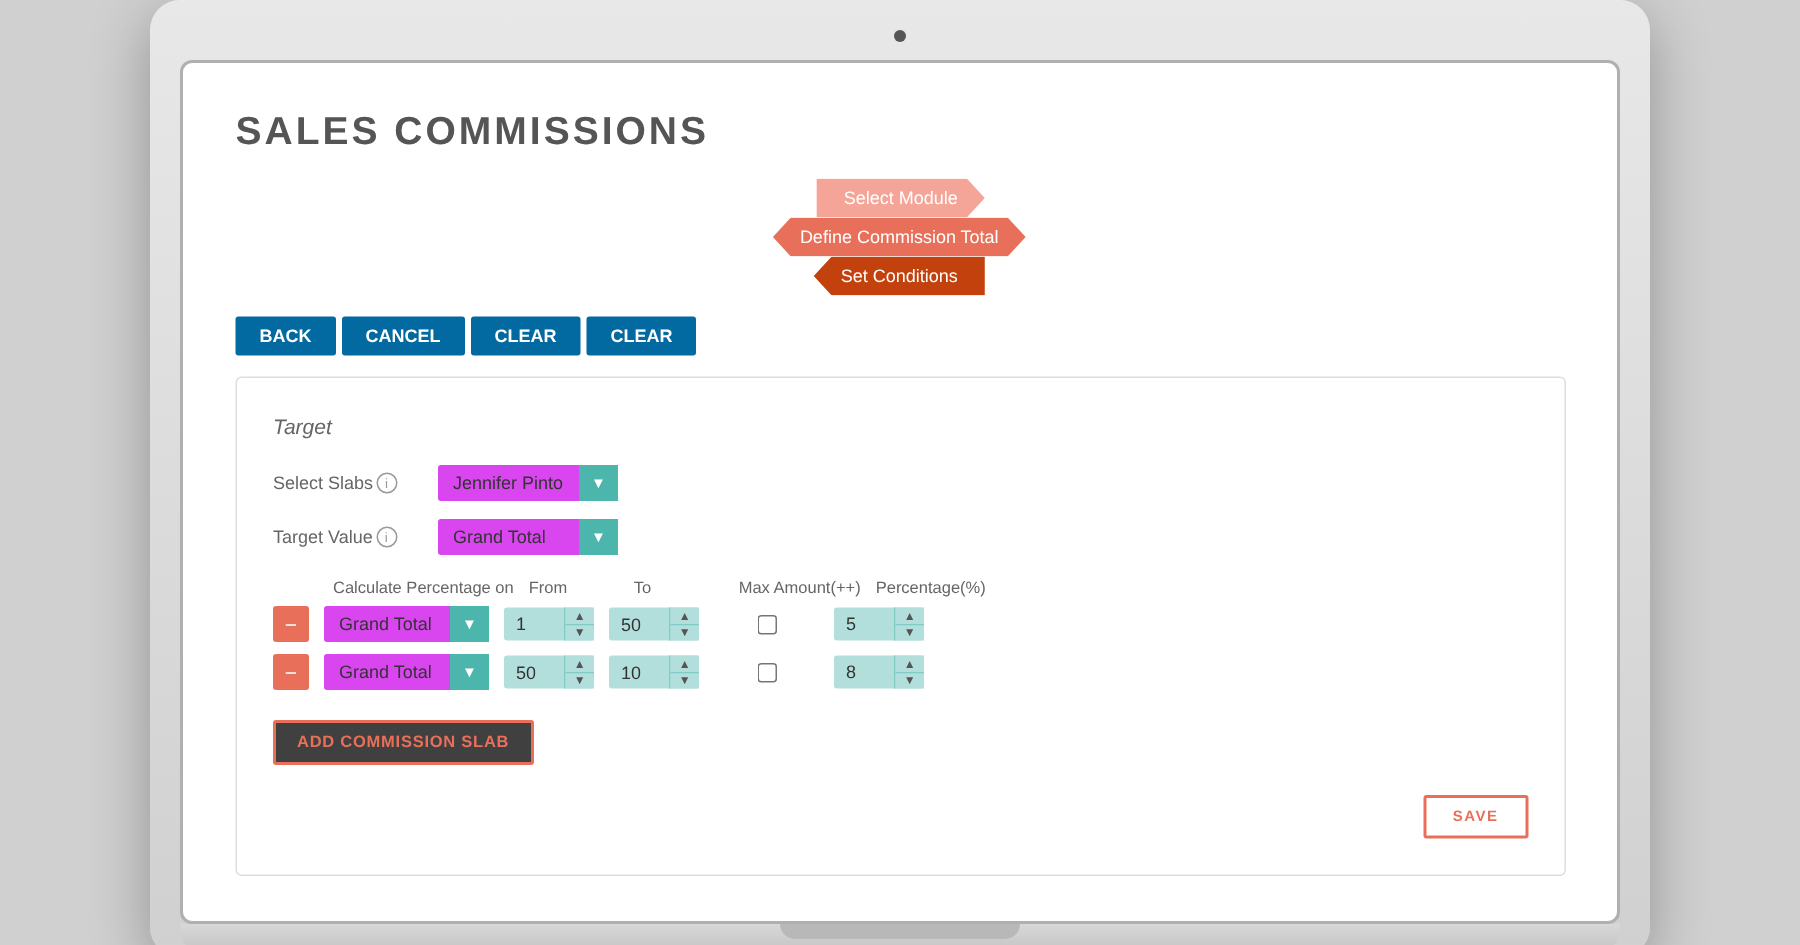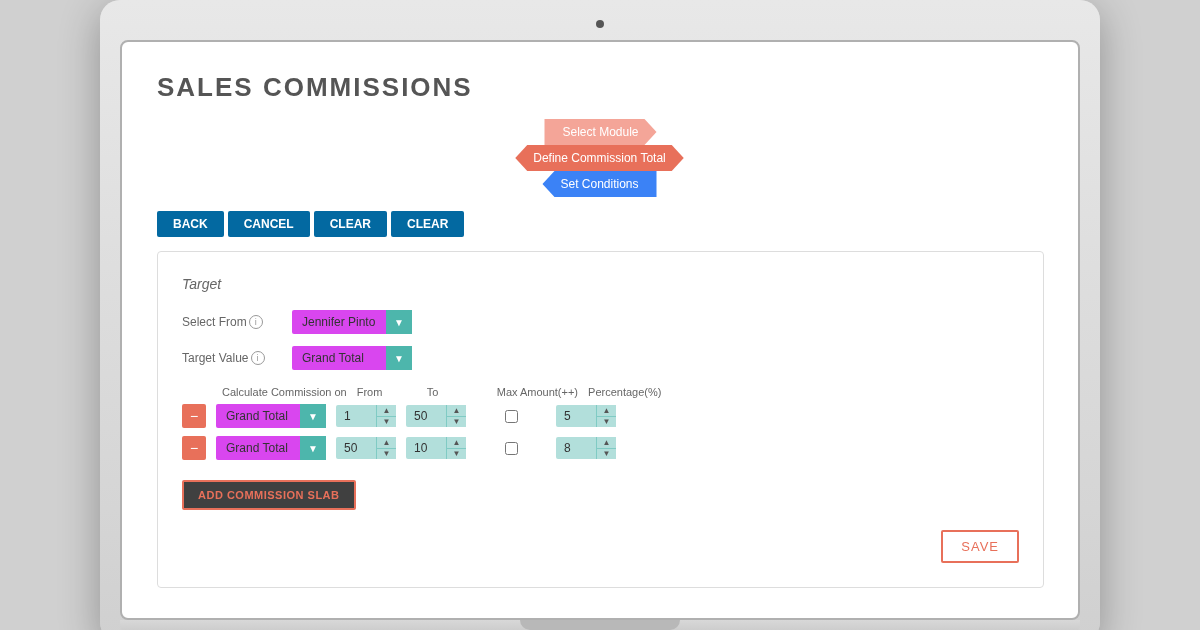--- a/index.html
+++ b/index.html
@@ -295,22 +295,22 @@
       display: flex;
       justify-content: flex-end;
       margin-top: 20px;
     }
 
     .save-btn {
       background: #fff;
       color: #e8705a;
       border: 2px solid #e8705a;
       padding: 7px 18px;
-      font-size: 13px;
-      font-weight: normal;
+      font-size: 10px;
+      font-weight: bold;
       cursor: pointer;
       letter-spacing: 1px;
       border-radius: 2px;
     }
 
     .info-icon {
       display: inline-flex;
       align-items: center;
       justify-content: center;
       width: 14px;
@@ -334,38 +334,38 @@
 
     <div class="page-title">SALES COMMISSIONS</div>
 
     <div class="stepper">
       <div class="step step-start inactive" style="clip-path: polygon(0 0, calc(100% - 12px) 0, 100% 50%, calc(100% - 12px) 100%, 0 100%);">
         <span>Select Module</span>
       </div>
       <div class="step step-middle active" style="clip-path: polygon(12px 0, calc(100% - 12px) 0, 100% 50%, calc(100% - 12px) 100%, 12px 100%, 0 50%); margin-left: -2px; background:#e8705a;">
         <span>Define Commission Total</span>
       </div>
-      <div class="step step-end inactive" style="clip-path: polygon(12px 0, 100% 0, 100% 100%, 12px 100%, 0 50%); margin-left: -2px; background:#3b82f6;">
+      <div class="step step-end inactive" style="clip-path: polygon(12px 0, 100% 0, 100% 100%, 12px 100%, 0 50%); margin-left: -2px; background:#c2410c;">
         <span>Set Conditions</span>
       </div>
     </div>
 
     <div class="breadcrumb-bar">
       <button class="btn btn-salmon">BACK</button>
       <button class="btn btn-salmon">CANCEL</button>
       <button class="btn btn-salmon">CLEAR</button>
       <button class="btn btn-salmon">CLEAR</button>
     </div>
 
     <div class="content-card">
       <div class="card-title">Target</div>
 
       <div class="form-row">
         <span class="form-label">
-          <span>Select From</span><span class="info-icon">i</span>
+          <span>Select Slabs</span><span class="info-icon">i</span>
         </span>
         <div class="form-select-wrapper">
           <select class="form-select">
             <option>Jennifer Pinto</option>
           </select>
           <div class="select-arrow">▼</div>
         </div>
       </div>
 
       <div class="form-row">
@@ -376,21 +376,21 @@
           <select class="form-select">
             <option>Grand Total</option>
           </select>
           <div class="select-arrow">▼</div>
         </div>
       </div>
 
       <div class="slab-section">
         
         <div class="slab-headers">
-          <div class="slab-header slab-header-calc">Calculate Commission on</div>
+          <div class="slab-header slab-header-calc">Calculate Percentage on</div>
           <div class="slab-header slab-header-from">From</div>
           <div class="slab-header slab-header-to">To</div>
           <div class="slab-header slab-header-max">Max Amount(++)</div>
           <div class="slab-header slab-header-pct">Percentage(%)</div>
         </div>
 
         
         <div class="slab-row">
           <button class="slab-remove">−</button>
           <div class="form-select-wrapper">

